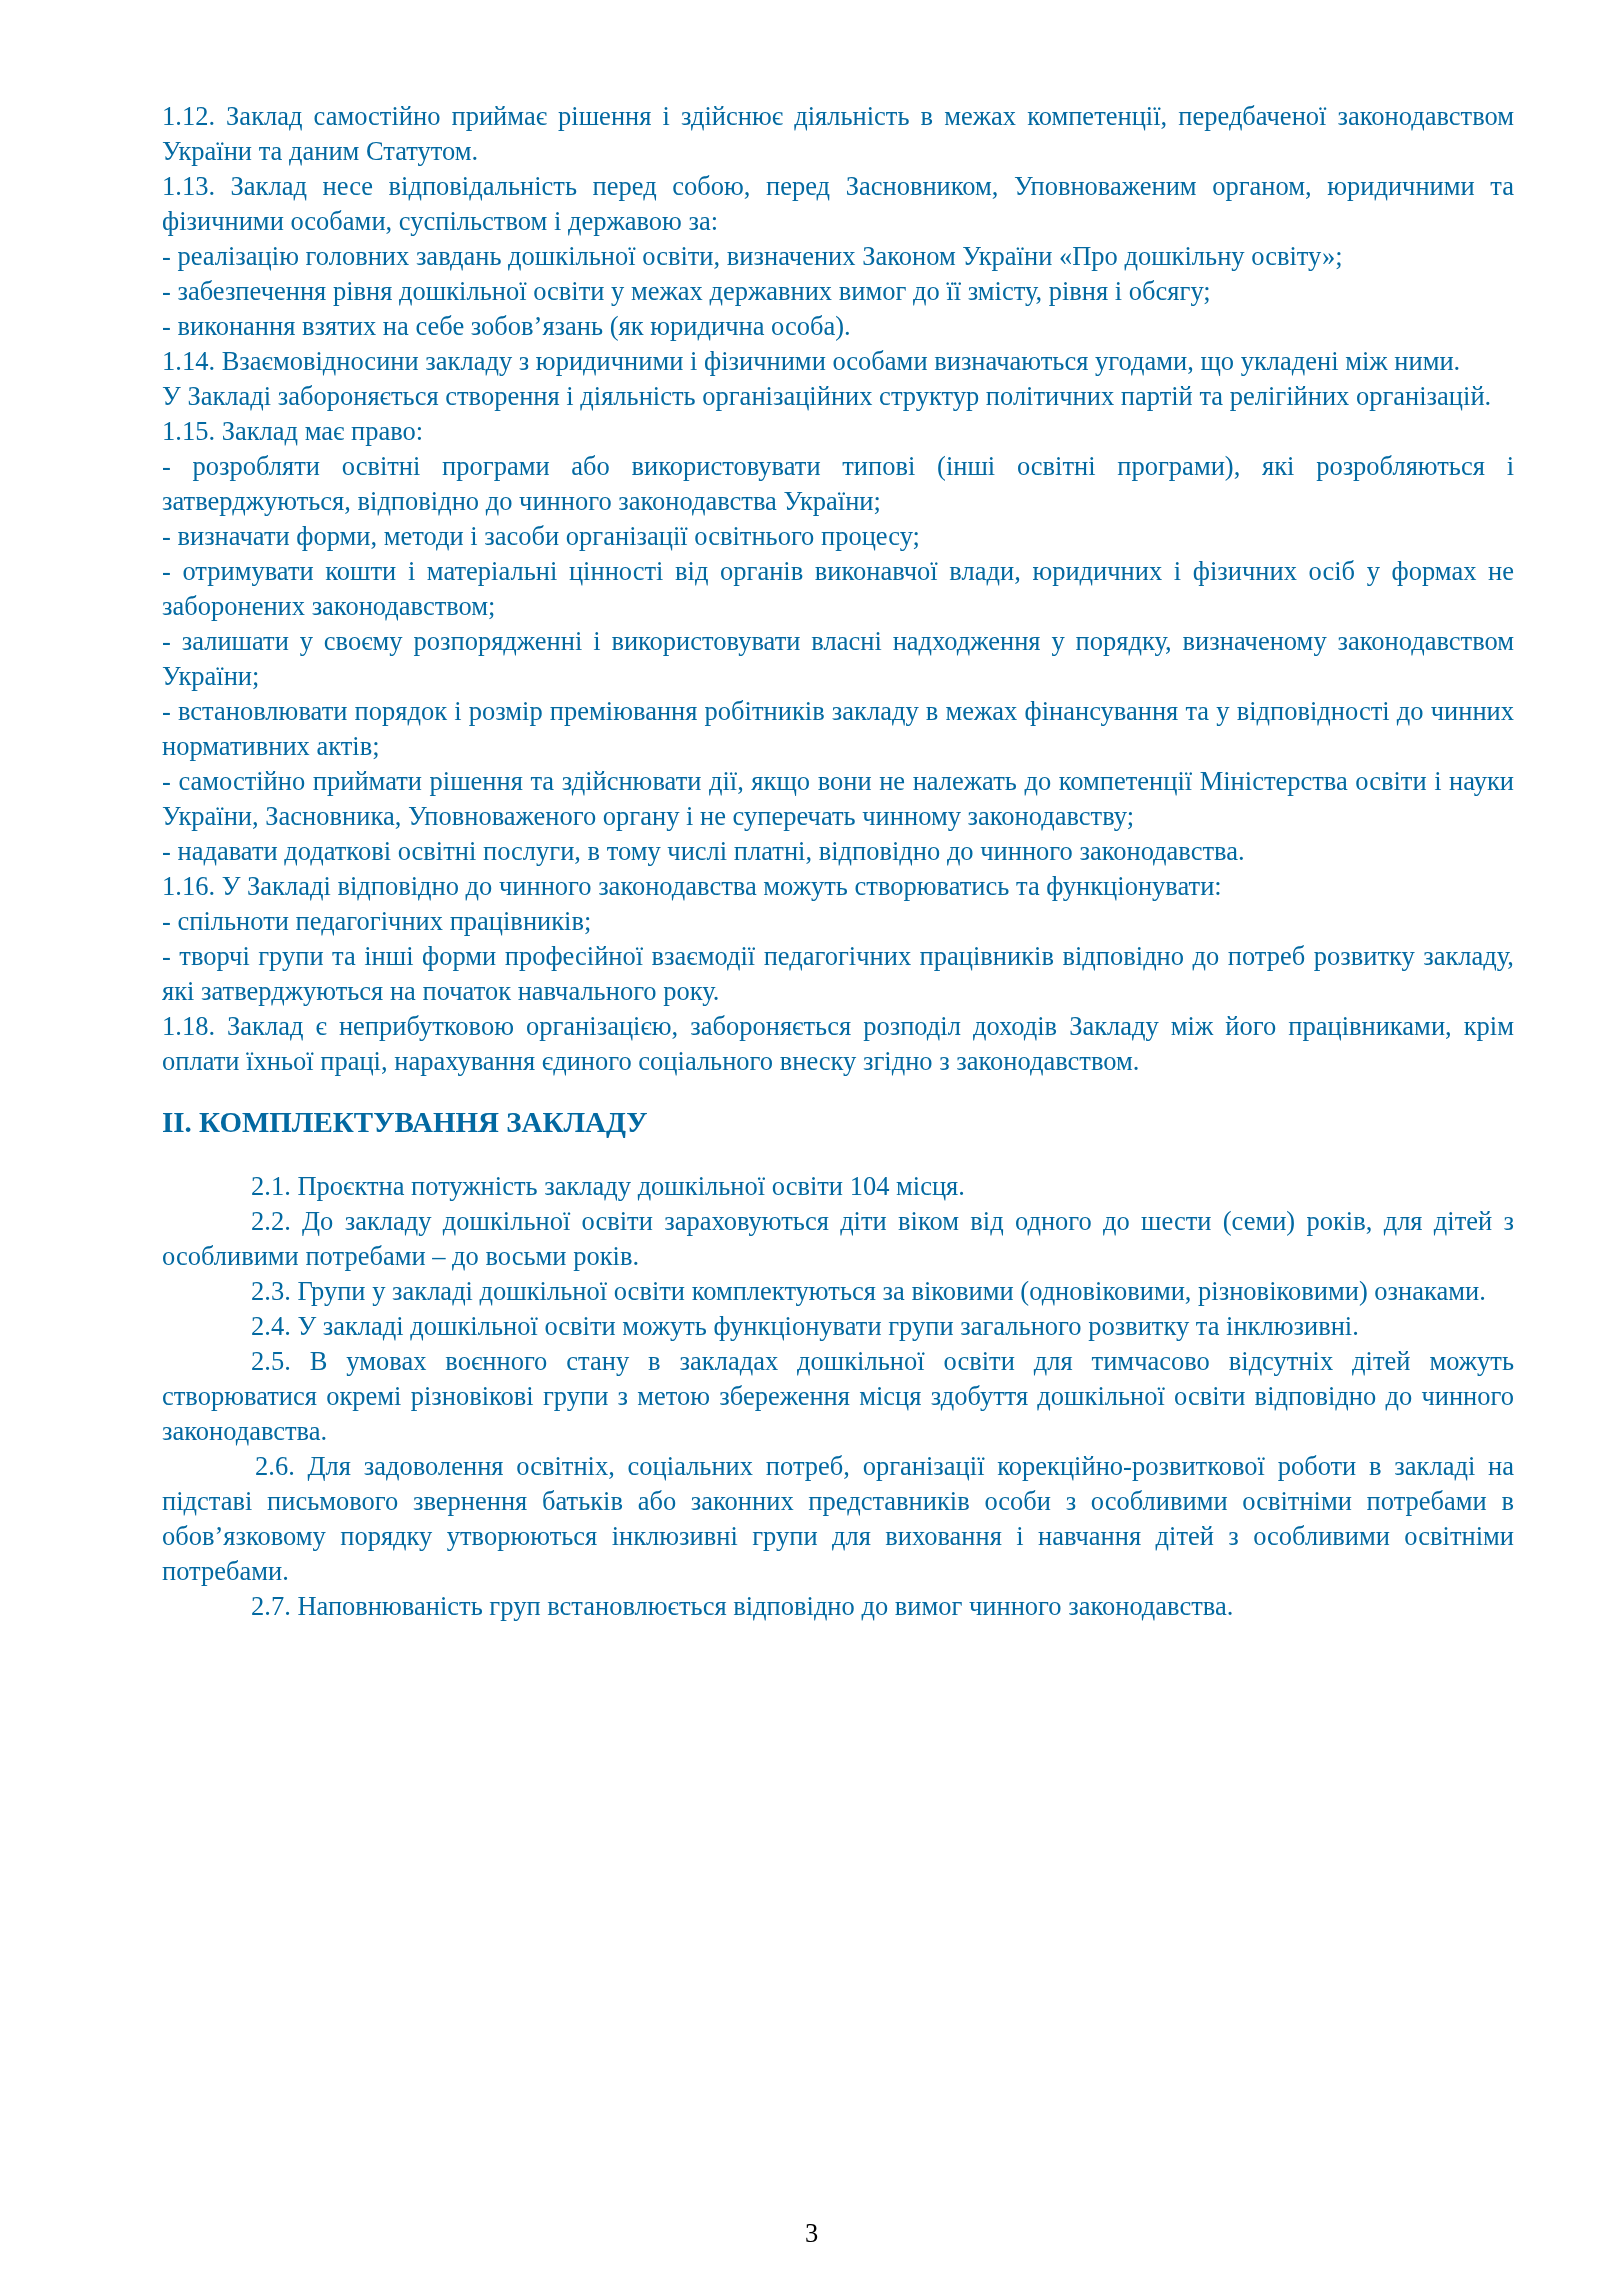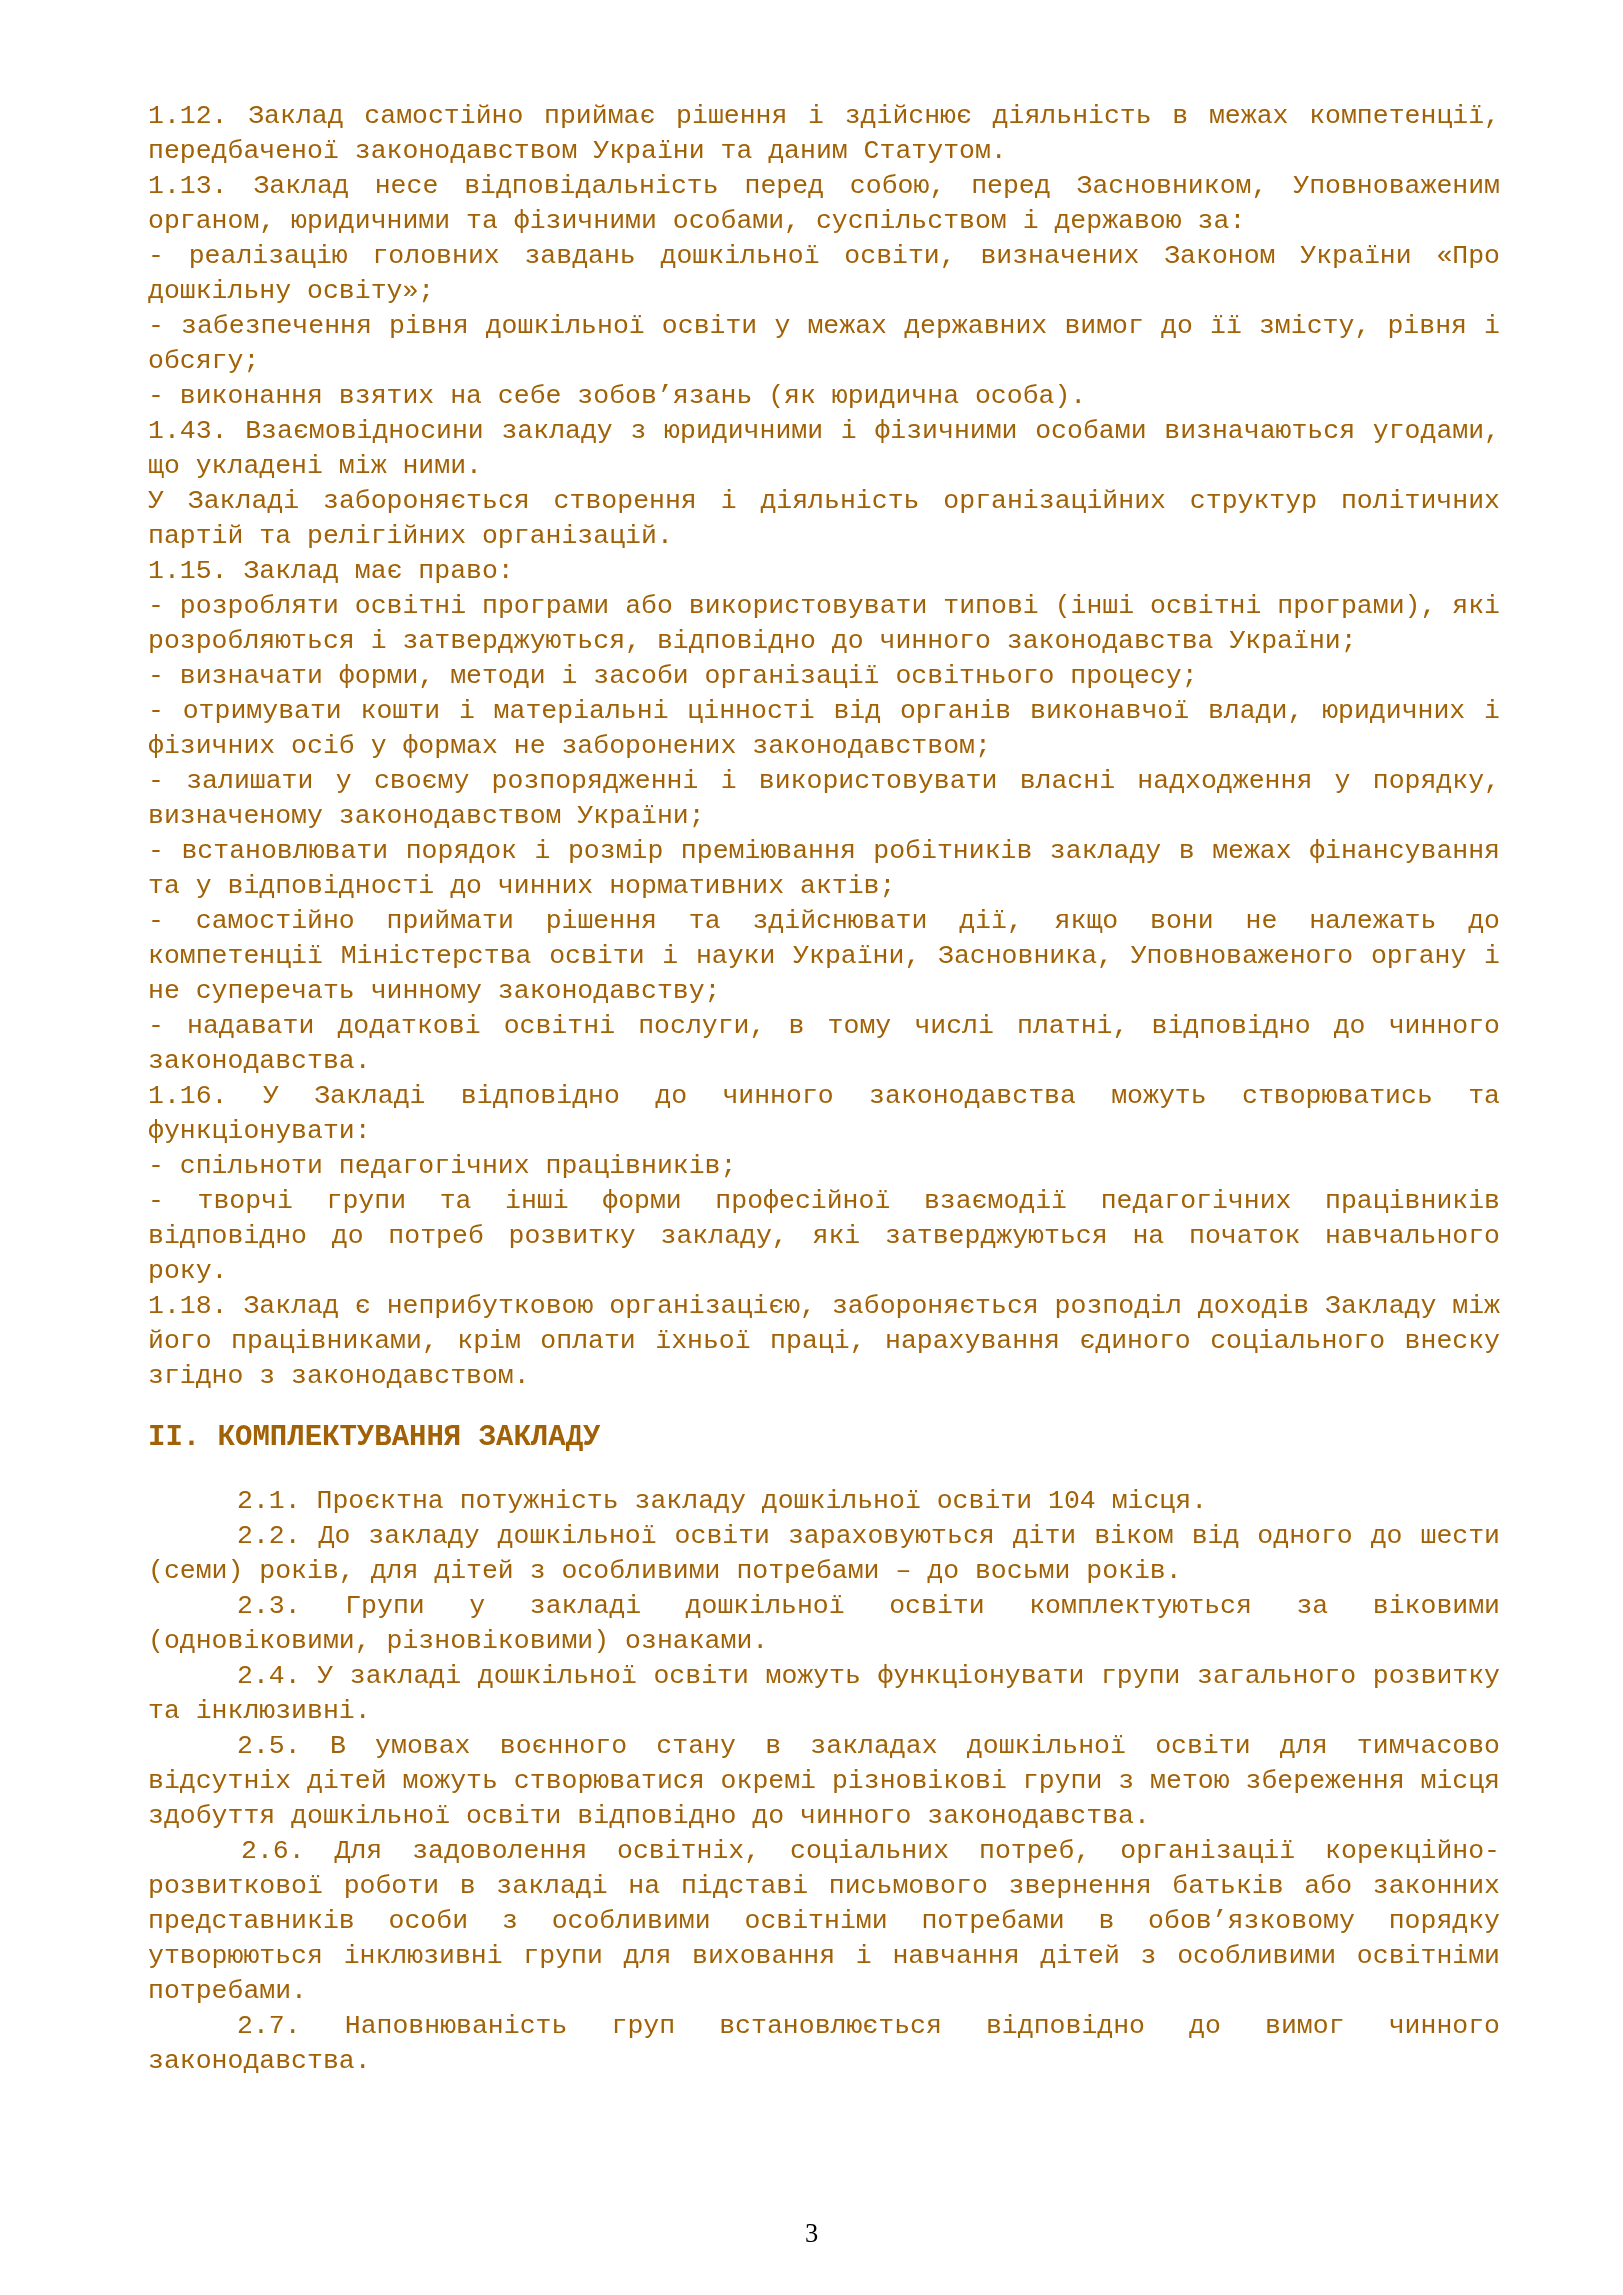--- a/index.html
+++ b/index.html
@@ -1,20 +1,20 @@
 <!DOCTYPE html>
 <html style="font-size:10.5px"><head>
 <meta charset="utf-8">
 <style>
   html, body { margin: 0; padding: 0; background: #ffffff; }
   body { width: 1623px; height: 2295px; position: relative; overflow: hidden; }
   .page {
-    position: absolute; left: 148px; top: 99px; width: 1352px;
-    font-family: Liberation Mono, monospace; font-size: 26.5px; line-height: 35px;
-    color: #a16207;
+    position: absolute; left: 162px; top: 99px; width: 1352px;
+    font-family: Liberation Serif, serif; font-size: 26.5px; line-height: 35px;
+    color: #0369a1;
   }
   .p { margin: 0; text-align: justify; text-align-last: left; }
   .indent { text-indent: 89px; }
   .indent2 { text-indent: 93px; }
   .heading {
     margin: 0; font-weight: bold; font-size: 29px;
     padding-top: 26px; padding-bottom: 29px; line-height: 35px;
   }
   .page-number {
     position: absolute; left: 0; width: 1623px; top: 2218px; text-align: center;
@@ -23,21 +23,21 @@
 </style>
 </head>
 <body>
 
 <div class="page">
   <p class="p">1.12. Заклад самостійно приймає рішення і здійснює діяльність в межах компетенції, передбаченої законодавством України та даним Статутом.</p>
   <p class="p">1.13. Заклад несе відповідальність перед собою, перед Засновником, Уповноваженим органом, юридичними та фізичними особами, суспільством і державою за:</p>
   <p class="p">- реалізацію головних завдань дошкільної освіти, визначених Законом України «Про дошкільну освіту»;</p>
   <p class="p">- забезпечення рівня дошкільної освіти у межах державних вимог до її змісту, рівня і обсягу;</p>
   <p class="p">- виконання взятих на себе зобов’язань (як юридична особа).</p>
-  <p class="p">1.43. Взаємовідносини закладу з юридичними і фізичними особами визначаються угодами, що укладені між ними.</p>
+  <p class="p">1.14. Взаємовідносини закладу з юридичними і фізичними особами визначаються угодами, що укладені між ними.</p>
   <p class="p">У Закладі забороняється створення і діяльність організаційних структур політичних партій та релігійних організацій.</p>
   <p class="p">1.15. Заклад має право:</p>
   <p class="p">- розробляти освітні програми або використовувати типові (інші освітні програми), які розробляються і затверджуються, відповідно до чинного законодавства України;</p>
   <p class="p">- визначати форми, методи і засоби організації освітнього процесу;</p>
   <p class="p">- отримувати кошти і матеріальні цінності від органів виконавчої влади, юридичних і фізичних осіб у формах не заборонених законодавством;</p>
   <p class="p">- залишати у своєму розпорядженні і використовувати власні надходження у порядку, визначеному законодавством України;</p>
   <p class="p">- встановлювати порядок і розмір преміювання робітників  закладу в межах фінансування та у відповідності до чинних нормативних актів;</p>
   <p class="p">- самостійно приймати рішення та здійснювати дії, якщо вони не належать до компетенції Міністерства освіти і науки України, Засновника, Уповноваженого органу і не суперечать чинному законодавству;</p>
   <p class="p">- надавати додаткові освітні послуги, в тому числі платні, відповідно до чинного законодавства.</p>
   <p class="p">1.16. У Закладі відповідно до чинного законодавства можуть створюватись та функціонувати:</p>

